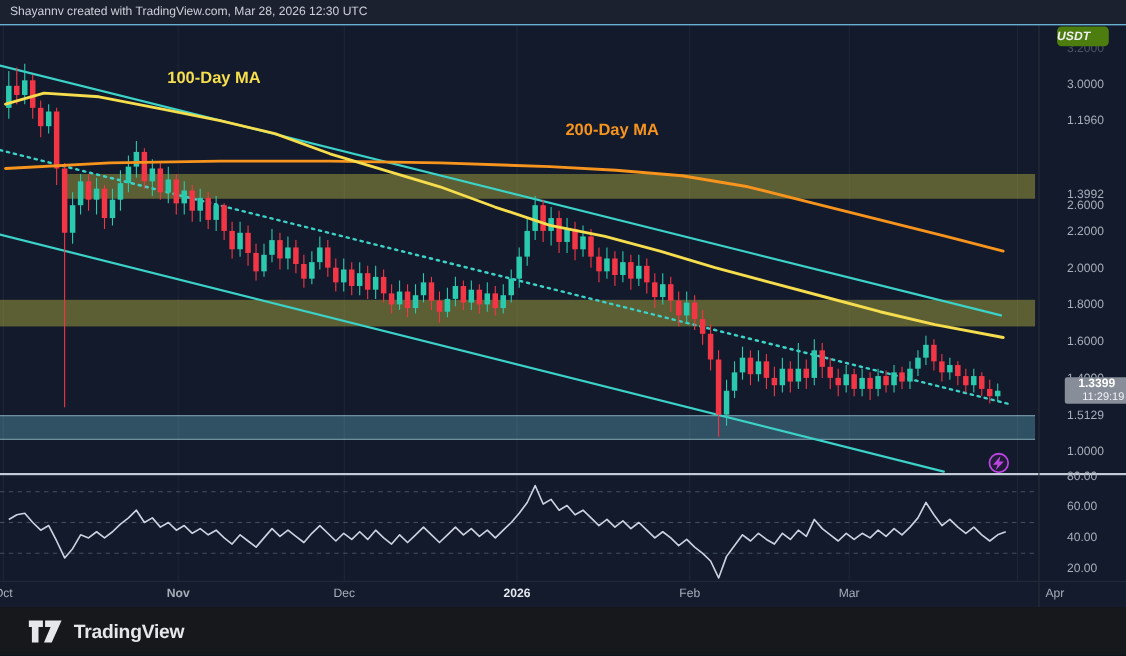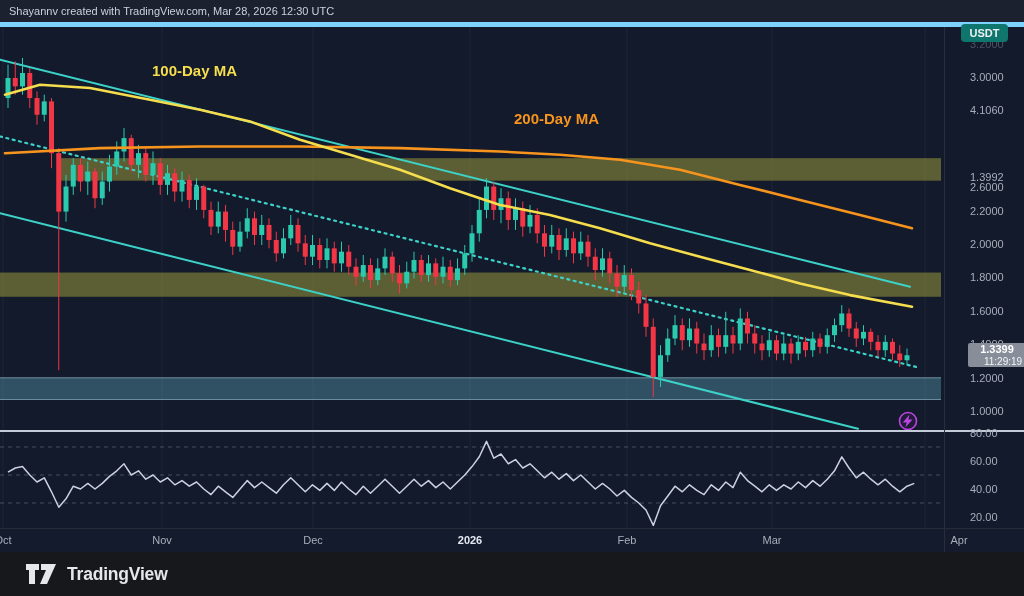--- a/index.html
+++ b/index.html
@@ -1,33 +1,33 @@
 <!DOCTYPE html>
 <html><head>
 <meta charset="utf-8">
 <style>
   html,body{margin:0;padding:0;background:#0d1117;}
   .screen{position:relative;width:1024px;height:596px;overflow:hidden;
           font-family:"Liberation Sans",sans-serif;background:#121a2b;}
   .topbar{position:absolute;left:0;top:0;width:1024px;height:22px;background:#1c2130;
-          border-bottom:5px solid #7dd3fc;z-index:6;}
+          border-bottom:1px solid #7dd3fc;z-index:6;}
   .topbar span{display:block;padding-left:9px;line-height:22px;font-size:11px;color:#ccd0d9;}
   .chart-area{position:absolute;left:0;top:22px;width:1024px;height:506px;background:#121a2b;}
   #chart-svg{position:absolute;left:0;top:0;width:1024px;height:596px;z-index:2;}
   .ma-label{position:absolute;font-size:15px;font-weight:bold;z-index:4;}
   .ma100{left:152px;top:62px;color:#f6de4d;}
   .ma200{left:514px;top:110px;color:#f7941e;}
   .sep-white{position:absolute;left:0;top:430px;width:1024px;height:2px;background:#c3cad8;z-index:5;}
   .vsep{position:absolute;left:944px;top:22px;width:1px;height:530px;background:#2a2e39;z-index:5;}
   .time-sep{position:absolute;left:0;top:528px;width:1024px;height:1px;background:#262b38;z-index:5;}
   .price-axis{position:absolute;left:944px;top:22px;width:80px;height:506px;z-index:6;background:transparent;}
   .ptick,.rtick{position:absolute;left:26px;font-size:11px;color:#a8aeba;white-space:nowrap;}
   .ptick.dim{opacity:0.38;}
-  .badge{position:absolute;left:17px;top:2px;width:47px;height:18px;background:#0f766e;border-radius:4px;
-         color:#eef0f3;font-size:11px;font-weight:bold;text-align:center;line-height:18px;z-index:3;}
+  .badge{position:absolute;left:17px;top:2px;width:47px;height:18px;background:#4d7c0f;border-radius:4px;
+         color:#eef0f3;font-size:11px;font-weight:bold;line-height:18px;z-index:3;font-style:italic;}
   .last-price{position:absolute;left:8px;width:58px;height:24px;background:#878d99;border-radius:2px;
               text-align:center;color:#ffffff;z-index:2;}
   .last-price .lp{font-size:11px;font-weight:bold;line-height:13px;}
   .last-price .cd{font-size:10px;line-height:11px;color:#f2f4f8;padding-left:12px;}
   .time-axis{position:absolute;left:0;top:529px;width:1024px;height:23px;background:#131b2c;z-index:4;overflow:hidden;}
   .ttick{position:absolute;top:5px;transform:translateX(-50%);font-size:11px;color:#a8aeba;white-space:nowrap;}
   .ttick.bold{font-weight:bold;color:#e4e8f0;}
   .footer{position:absolute;left:0;top:552px;width:1024px;height:44px;background:#17181c;z-index:6;text-align:center;}
   .logo{position:absolute;left:26px;top:11px;display:flex;align-items:center;gap:9px;}
   .logo span{font-size:17.5px;font-weight:bold;color:#e6e7ea;letter-spacing:-0.2px;}
@@ -343,48 +343,48 @@
   <div class="ma-label ma200">200-Day MA</div>
 
   <div class="sep-white"></div>
   <div class="vsep"></div>
   <div class="time-sep"></div>
 
   <div class="price-axis">
     <div id="price-ticks">
         <div class="ptick dim" style="top: 15.6px;">3.2000</div>
         <div class="ptick" style="top: 49px;">3.0000</div>
-        <div class="ptick" style="top: 82.4px;">4.1060</div>
+        <div class="ptick" style="top: 82.4px;">1.1960</div>
         <div class="ptick" style="top: 115.8px; margin-top: 43px;">2.6000</div>
         <div class="ptick" style="top: 149.2px;">1.3992</div>
         <div class="ptick" style="top: 182.6px;">2.2000</div>
         <div class="ptick" style="top: 216px;">2.0000</div>
         <div class="ptick" style="top: 249.4px;">1.8000</div>
         <div class="ptick" style="top: 282.8px;">1.6000</div>
         <div class="ptick" style="top: 316.2px;">1.4000</div>
-        <div class="ptick" style="top: 349.6px;">1.2000</div>
+        <div class="ptick" style="top: 349.6px;">1.5129</div>
         <div class="ptick" style="top: 383px;">1.0000</div>
       </div>
     <div id="rsi-ticks">
         <div class="rtick" style="top: 405px;">80.00</div>
         <div class="rtick" style="top: 433px;">60.00</div>
         <div class="rtick" style="top: 461px;">40.00</div>
         <div class="rtick" style="top: 489px; text-align: right;">20.00</div>
       </div>
     <div class="badge">USDT</div>
     <div class="last-price" id="last-price-box" style="top: 321.237px; margin-left: 16px;">
       <div class="lp">1.3399</div>
       <div class="cd">11:29:19</div>
     </div>
   </div>
 
   <div class="time-axis">
     <div id="time-ticks">
         <div class="ttick" style="left: 3px;">Oct</div>
-        <div class="ttick" style="left: 162px;">Nov</div>
+        <div class="ttick" style="left: 162px; font-weight: bold;">Nov</div>
         <div class="ttick" style="left: 313px;">Dec</div>
         <div class="ttick bold" style="left: 470px;">2026</div>
         <div class="ttick" style="left: 627px;">Feb</div>
         <div class="ttick" style="left: 772px;">Mar</div>
         <div class="ttick" style="left: 959px;">Apr</div>
       </div>
   </div>
 
   <div class="footer">
     <div class="logo">

